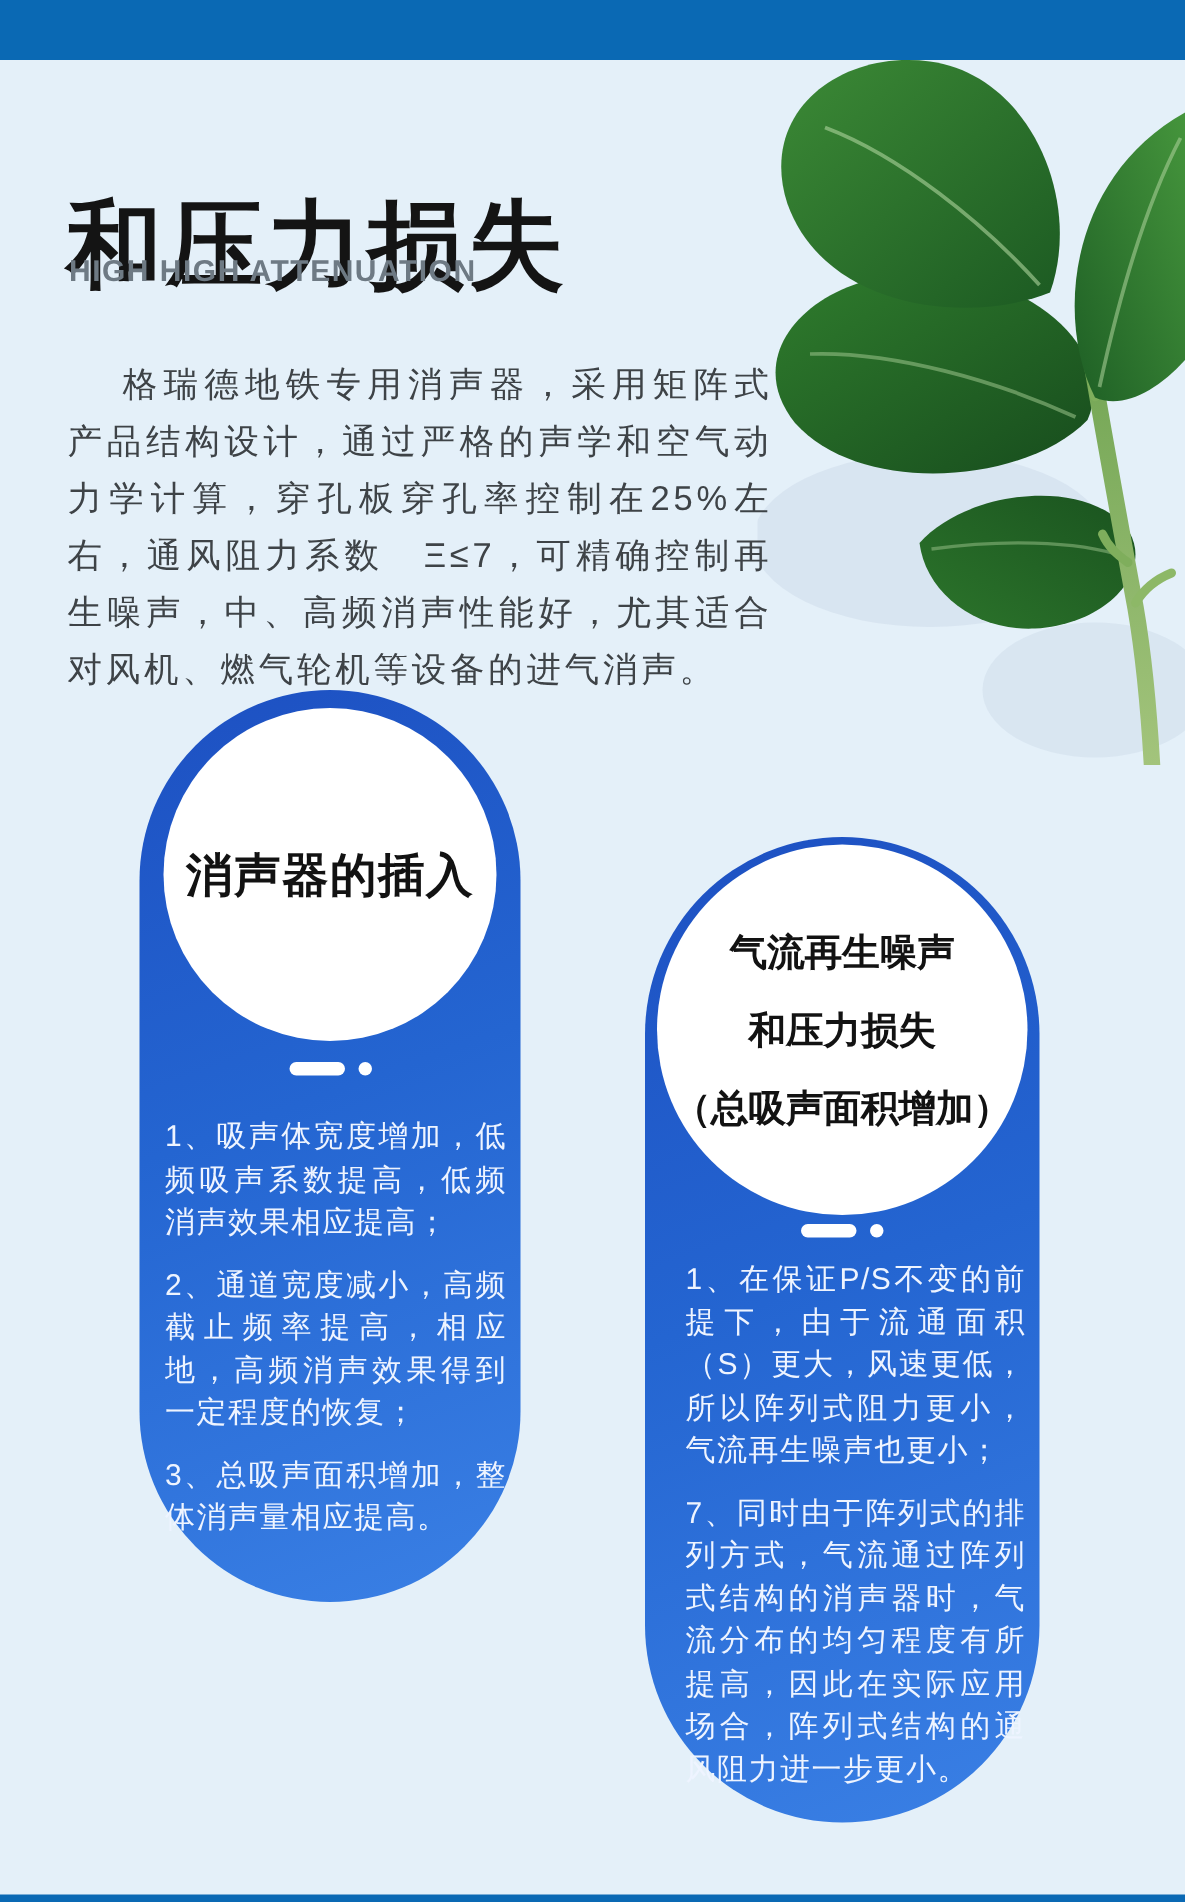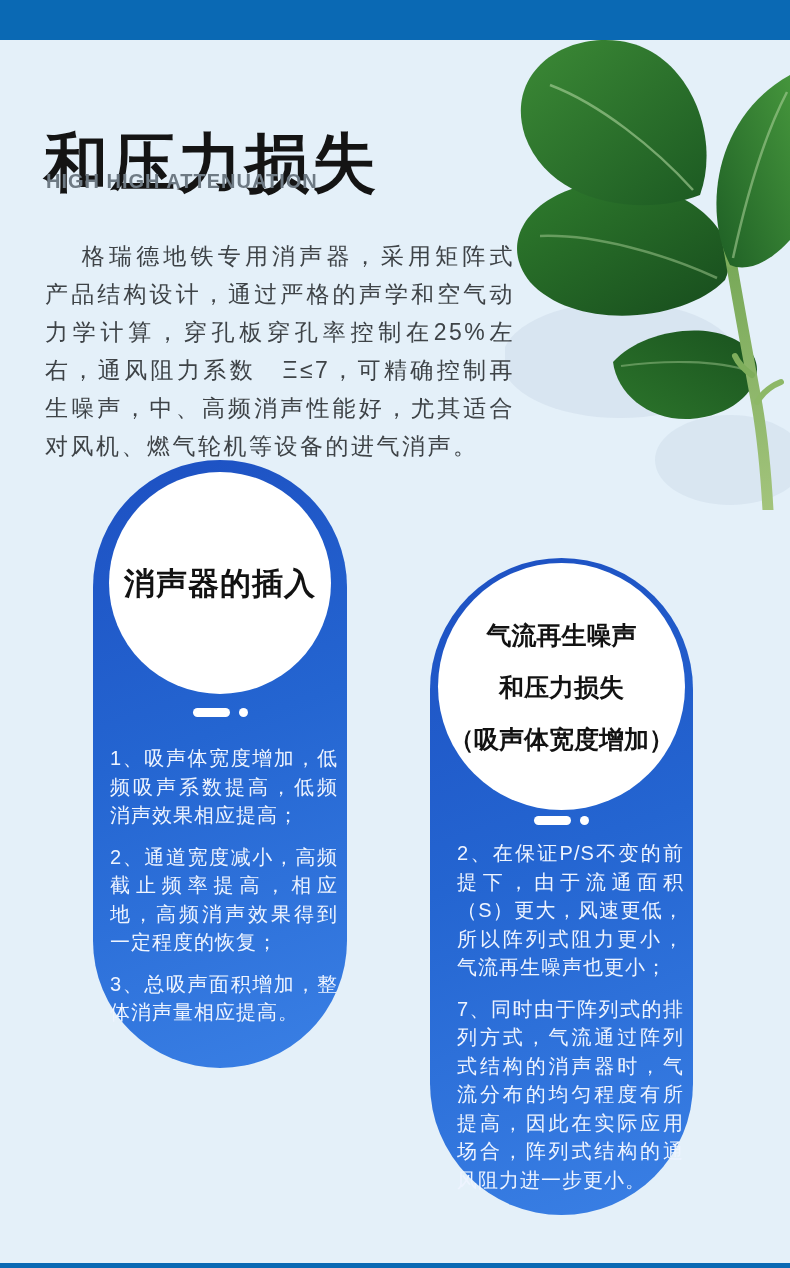--- a/index.html
+++ b/index.html
@@ -128,25 +128,25 @@
     <p>1、吸声体宽度增加，低频吸声系数提高，低频消声效果相应提高；</p>
     <p>2、通道宽度减小，高频截止频率提高，相应地，高频消声效果得到一定程度的恢复；</p>
     <p>3、总吸声面积增加，整体消声量相应提高。</p>
   </div>
 </div>
 
 <div class="card card-2">
   <div class="card-circle">
     <span class="card-title-line">气流再生噪声</span>
     <span class="card-title-line">和压力损失</span>
-    <span class="card-title-line">（吸声体宽度增加）</span>
+    <span class="card-title-line">（总吸声面积增加）</span>
   </div>
   <div class="separator">
     <span class="sep-dash"></span>
     <span class="sep-dot"></span>
   </div>
   <div class="points">
-    <p>2、在保证P/S不变的前提下，由于流通面积（S）更大，风速更低，所以阵列式阻力更小，气流再生噪声也更小；</p>
+    <p>1、在保证P/S不变的前提下，由于流通面积（S）更大，风速更低，所以阵列式阻力更小，气流再生噪声也更小；</p>
     <p>7、同时由于阵列式的排列方式，气流通过阵列式结构的消声器时，气流分布的均匀程度有所提高，因此在实际应用场合，阵列式结构的通风阻力进一步更小。</p>
   </div>
 </div>
 
 <div class="bottom-bar"></div>
 
 </body></html>

